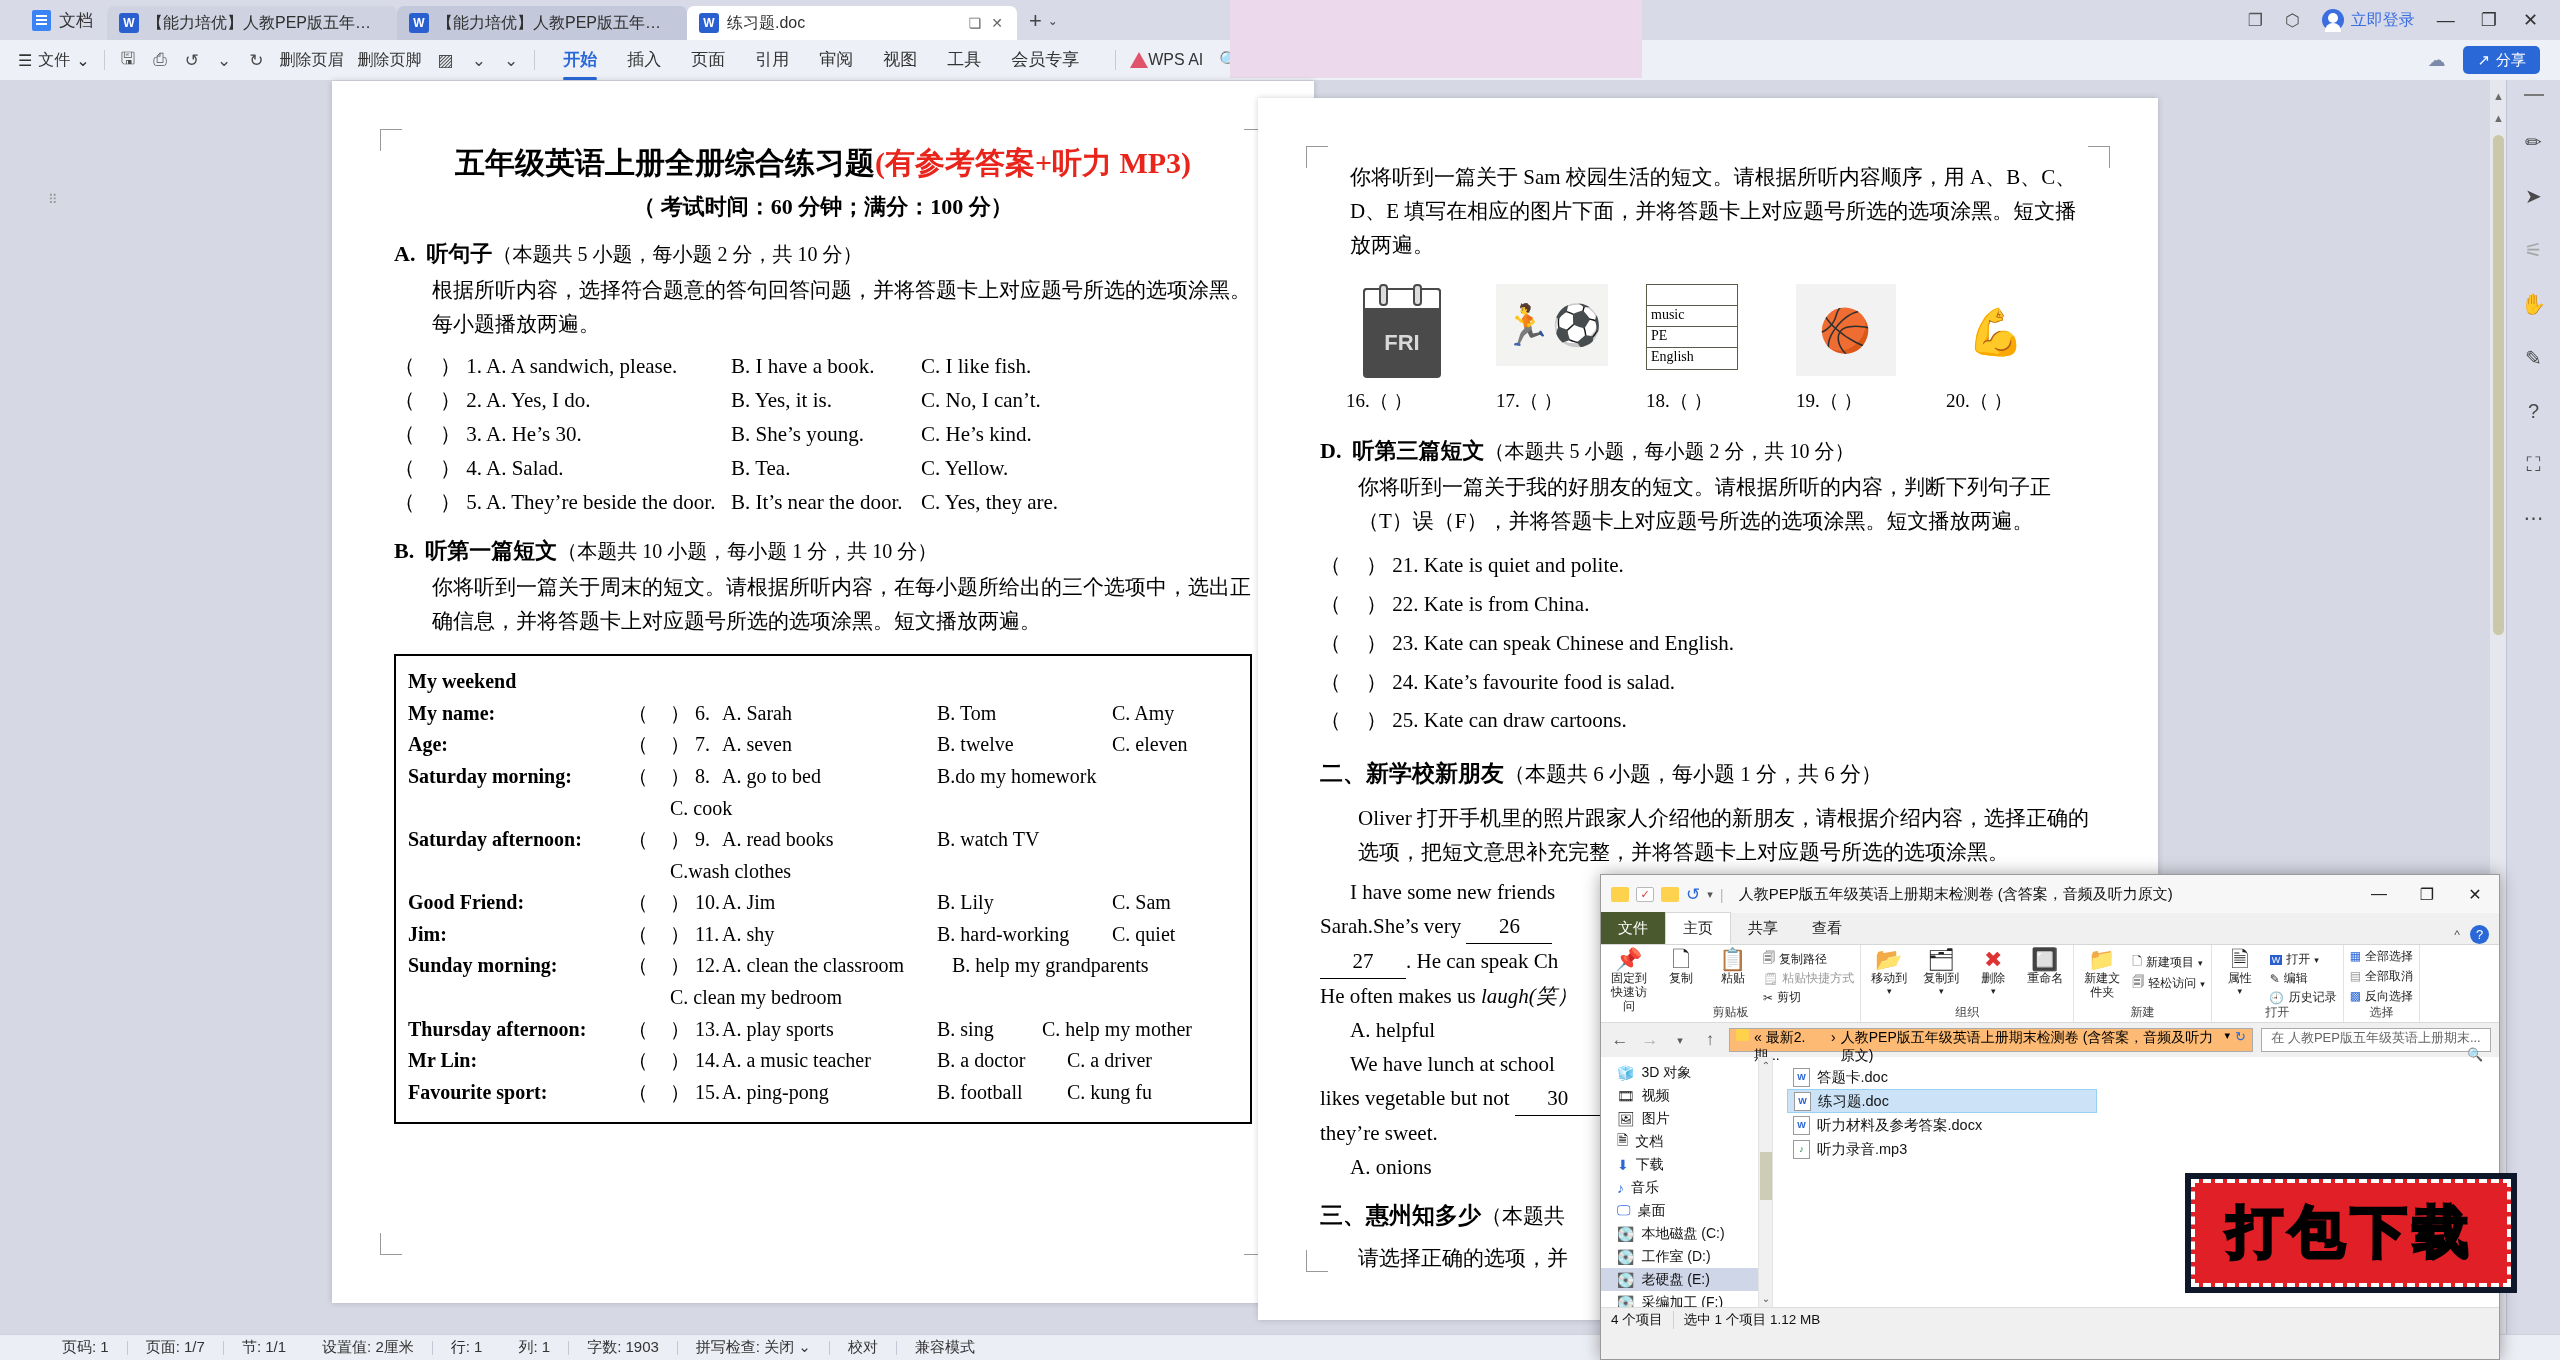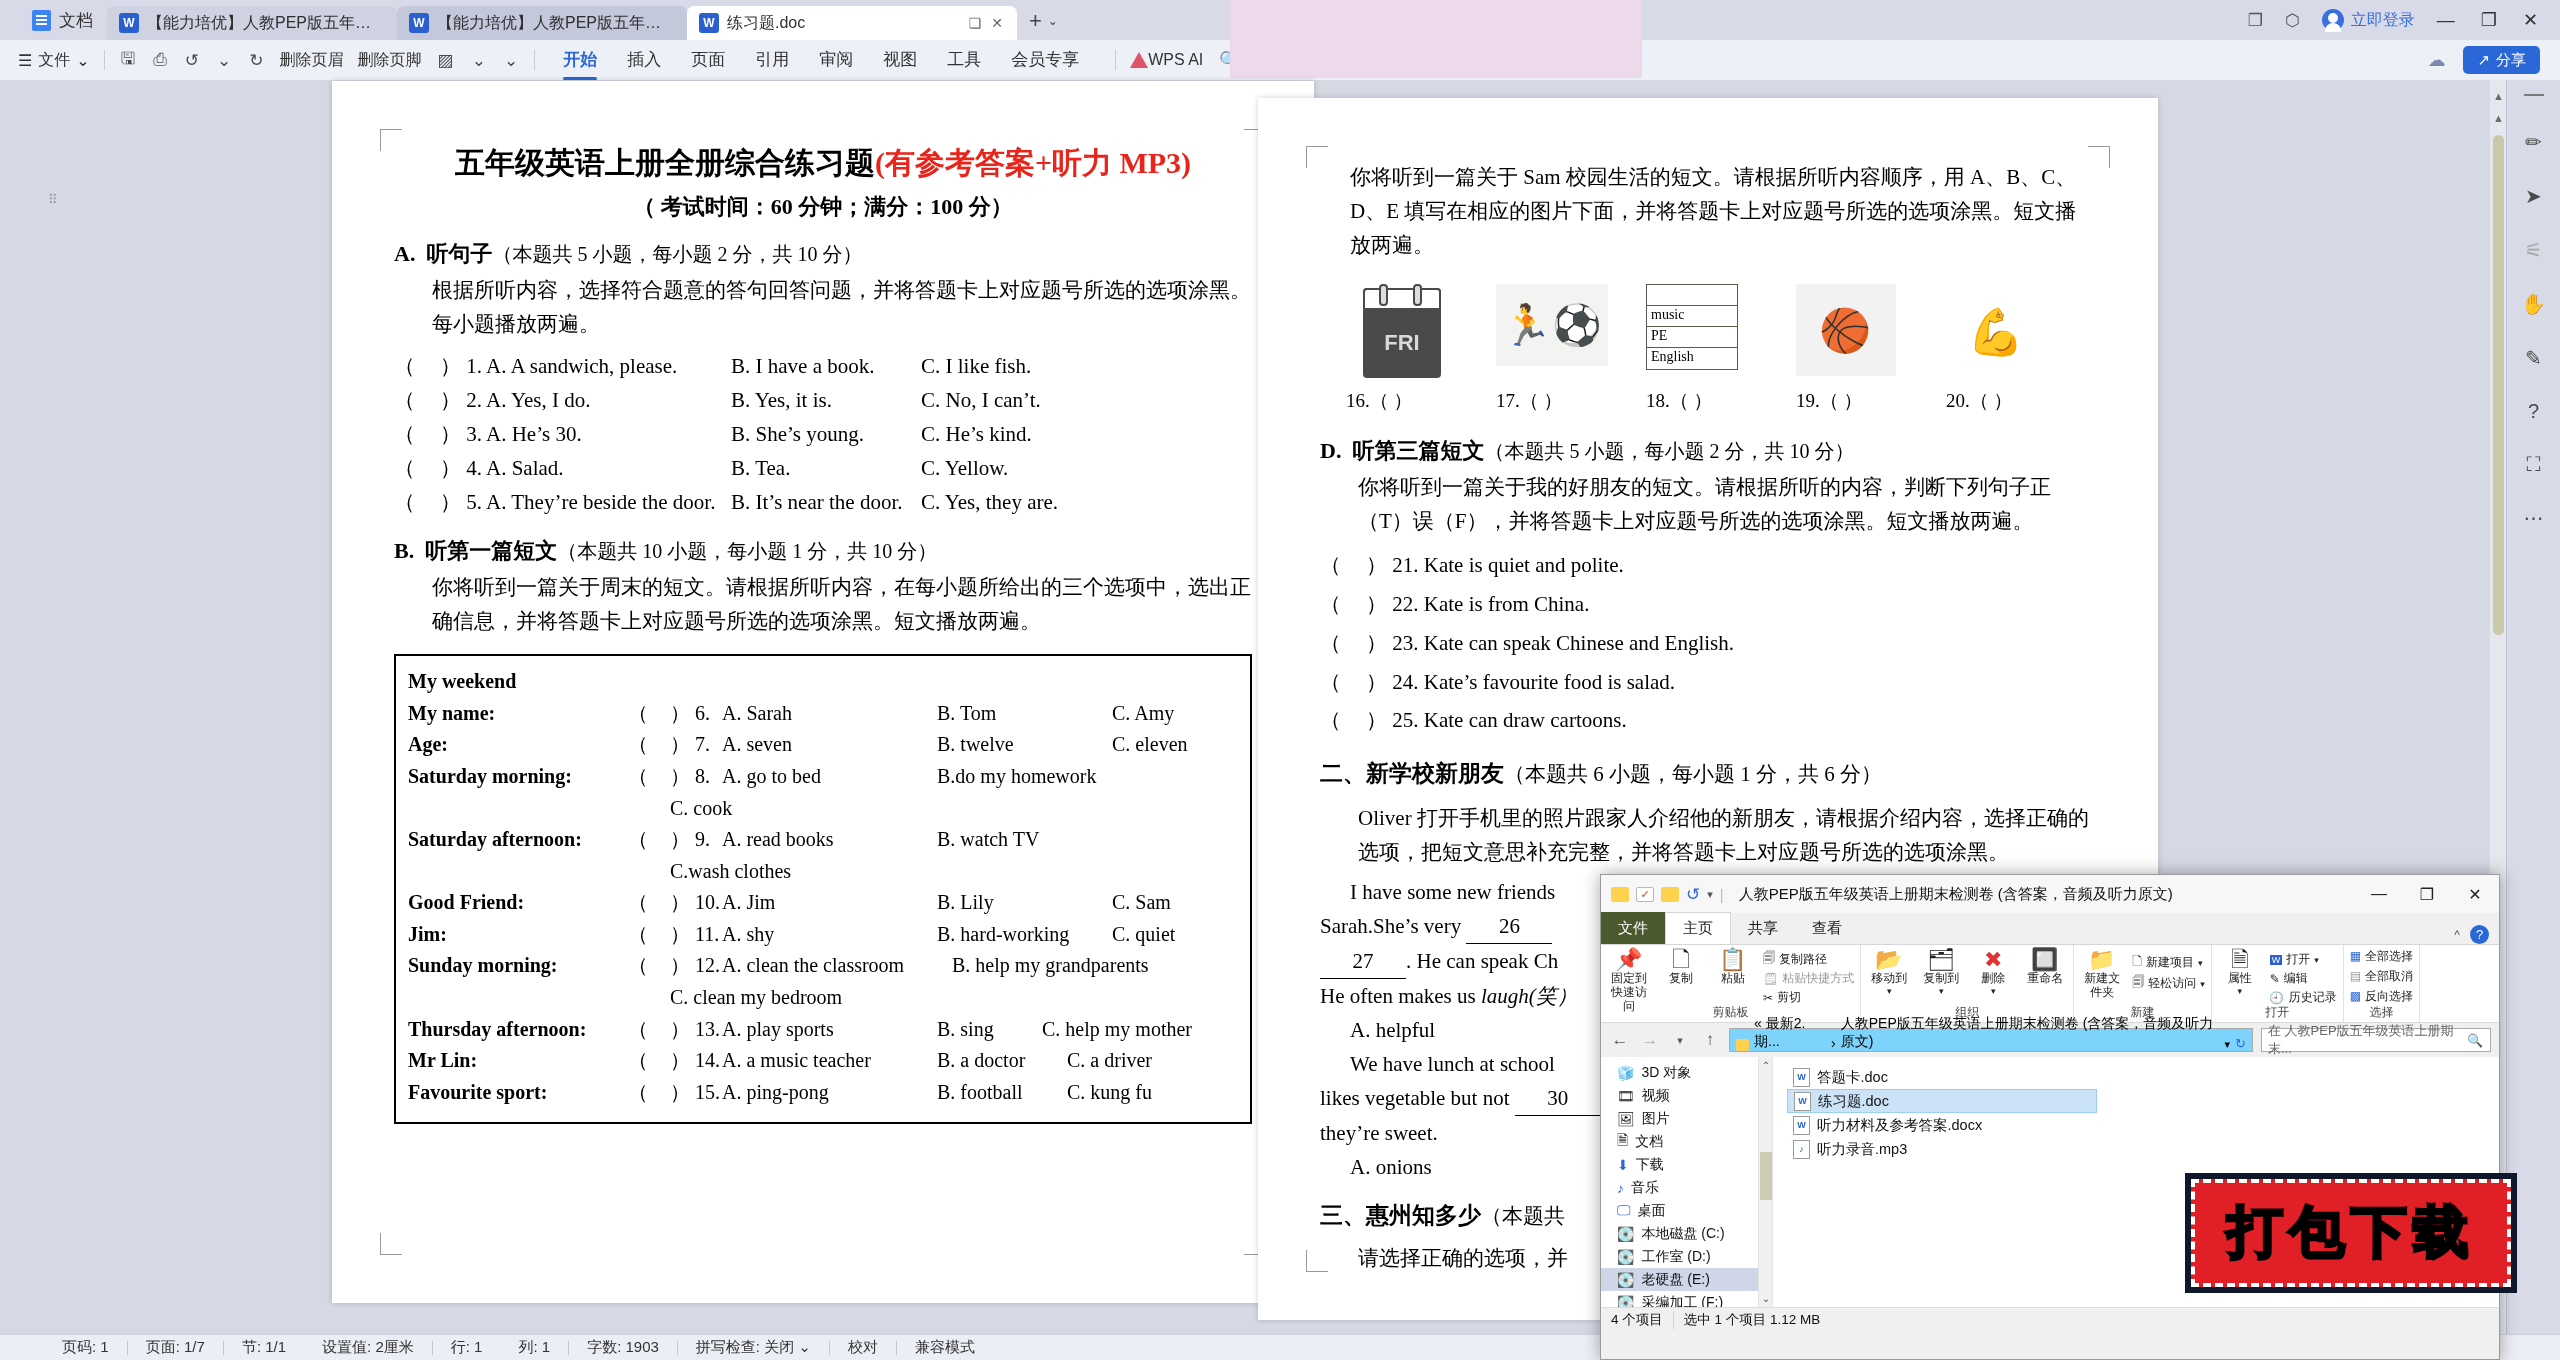--- a/index.html
+++ b/index.html
@@ -189,22 +189,22 @@
   .ribbon2 { height:78px; background:#fff; border-bottom:1px solid #dadada; display:flex; align-items:stretch; font-size:12px;}
   .rgrp { display:flex; flex-direction:column; align-items:center; justify-content:space-between; padding:3px 6px 1px; border-right:1px solid #e3e3e3;}
   .rgrp .row { display:flex; align-items:flex-start; gap:8px; height:56px;}
   .rgrp .gname{font-size:12px;color:#444;}
   .ritem { display:flex; flex-direction:column; align-items:center; width:44px; font-size:12px; color:#222; line-height:1.15; text-align:center;}
   .ritem .gi { font-size:22px; line-height:24px; }
   .rsmall { display:flex; align-items:center; gap:4px; font-size:12px; color:#222; height:17px;}
   .addrbar { height:34px; display:flex; align-items:center; gap:8px; padding:0 8px; background:#f0f0f0;}
   .nav { font-size:17px; color:#5a5a5a; width:22px; text-align:center;}
   .nav.dim{color:#b0b0b0;}
-  .crumbs { flex:1; height:24px; background:#7dd3fc; border:1px solid #ababab; display:flex; align-items:flex-end; padding:0 6px; gap:5px; font-size:14px;}
-  .searchbox { width:230px; height:24px; background:#fff; border:1px solid #ababab; display:flex; align-items:center; padding:0 6px; font-size:13px; color:#666;}
+  .crumbs { flex:1; height:24px; background:#fdba74; border:1px solid #ababab; display:flex; align-items:flex-start; padding:0 6px; gap:5px; font-size:14px;}
+  .searchbox { width:230px; height:24px; background:#fff; border:1px solid #ababab; display:flex; align-items:center; padding:0 6px; font-size:13px; color:#666;flex-direction:column;}
   .ex-body { display:flex; height:250px; background:#fff; }
   .navpane { width:158px; border-right:1px solid #e3e3e3; overflow:hidden; padding-top:4px;}
   .npitem { display:flex; align-items:center; gap:7px; height:23px; padding-left:16px; font-size:14px; color:#111;}
   .npitem.sel { background:#cfd6e8; }
   .npscroll { width:14px; background:#f0f0f0; position:relative; border-right:1px solid #e3e3e3;}
   .npscroll .th{position:absolute;left:1px;top:95px;width:12px;height:48px;background:#cdcdb6;}
   .npscroll .ar{position:absolute;left:0;width:14px;text-align:center;font-size:10px;color:#555;}
   .filepane { flex:1; padding:8px 0 0 14px; }
   .fitem { display:flex; align-items:center; gap:7px; height:24px; font-size:14.5px; color:#111; padding-left:6px; width:310px;}
   .fitem.sel { background:#cce3f7; border:1px solid #99d1f2; }

